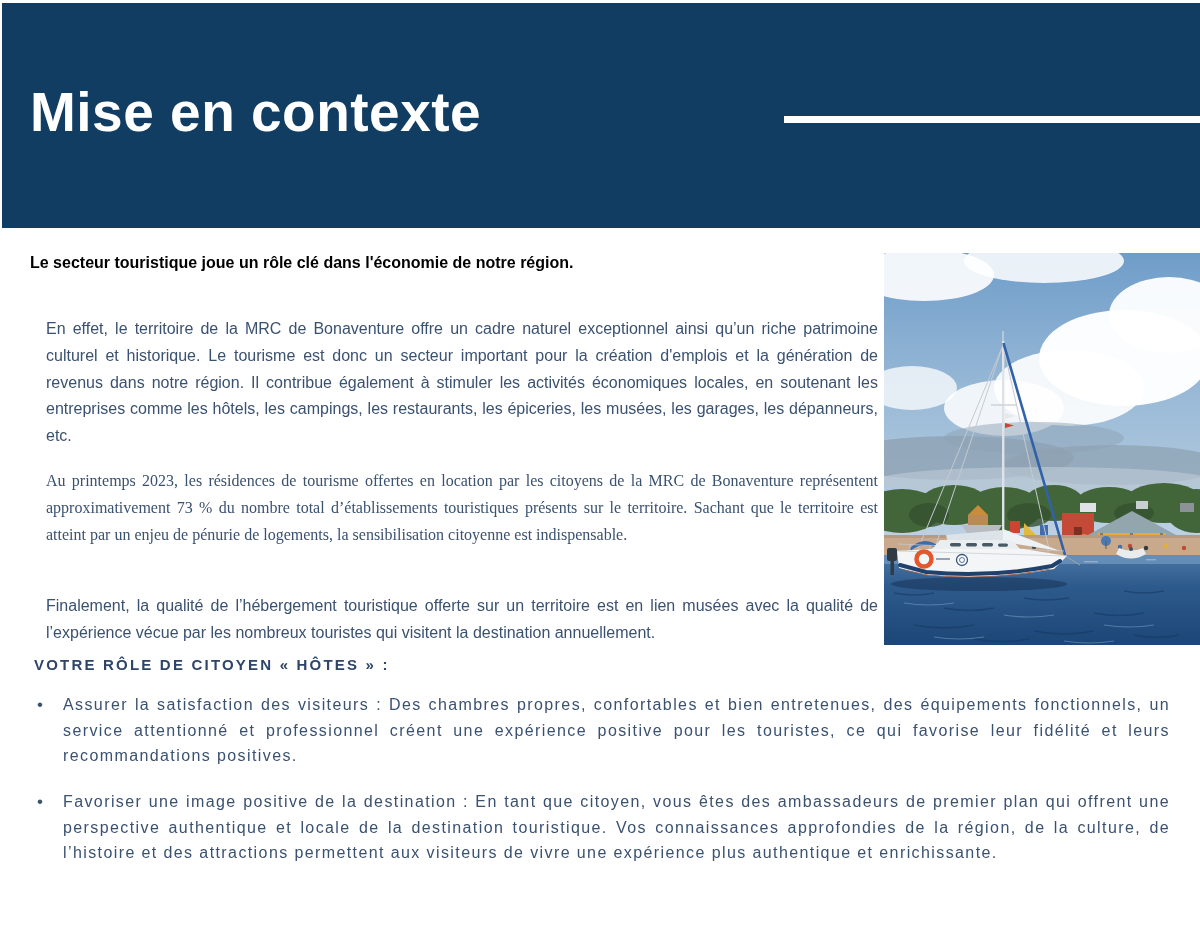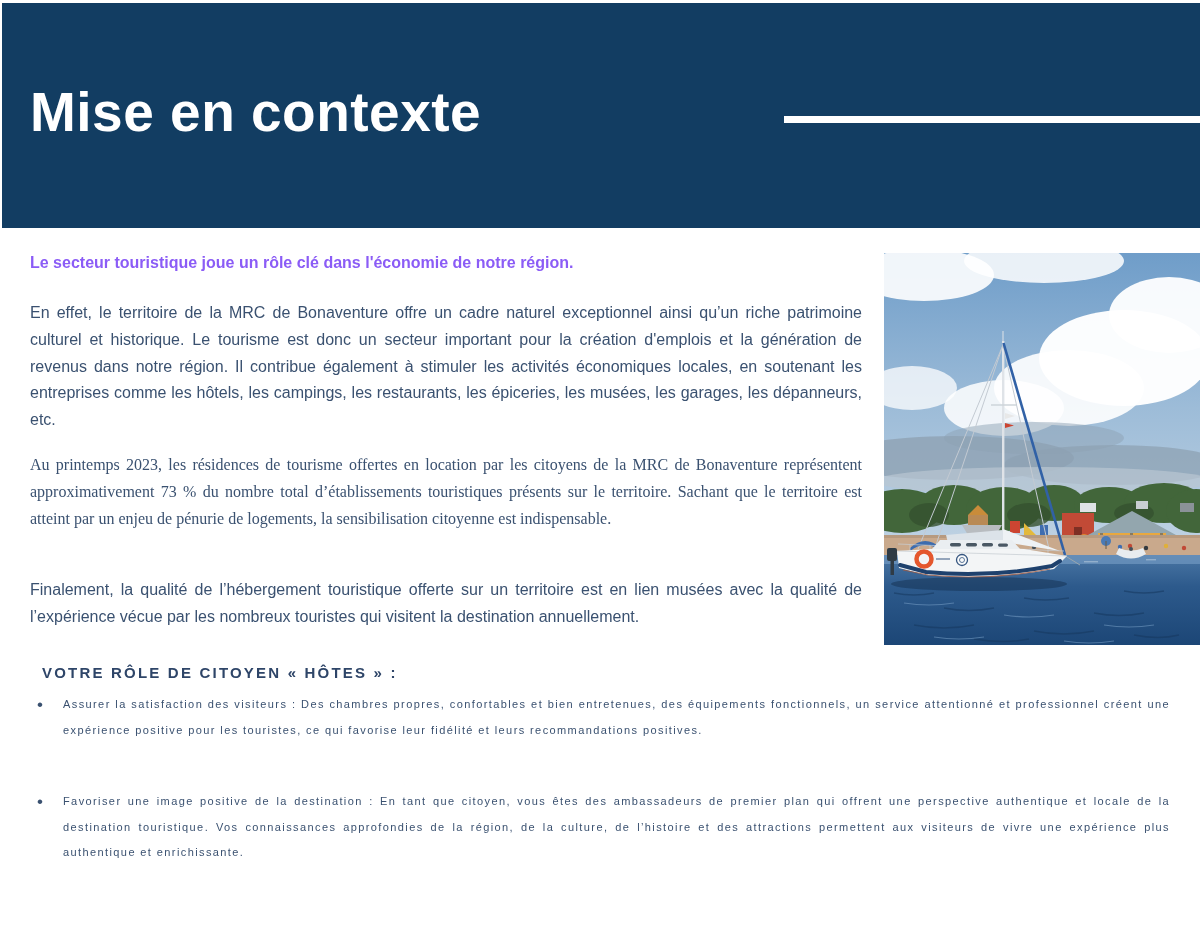--- a/index.html
+++ b/index.html
@@ -19,48 +19,48 @@
     letter-spacing:0.5px;
   }
   .accent-line {
     position:absolute; left:782px; right:0; top:113px; height:7px;
     background:#ffffff;
   }
 
   
   .intro {
     position:absolute; left:30px; top:252px; width:840px; margin:0;
-    font-size:16px; line-height:22px; font-weight:700; color:#8b5cf6;
+    font-size:16px; line-height:22px; font-weight:700; color:#000000;
   }
   .para {
-    position:absolute; left:30px; width:832px; margin:0;
+    position:absolute; left:30px; width:832px; margin:16px;
     font-size:16px; line-height:26.8px; color:#3a5170;
     text-align:justify;
   }
   .para.p1 { top:300px; }
   .para.p2 { top:452px;font-family:Liberation Serif, serif; }
   .para.p3 { top:577px; }
 
   .section-heading {
-    position:absolute; left:30px; top:652px; margin:12px;
+    position:absolute; left:30px; top:652px; margin:4px;
     font-size:15px; font-weight:700; letter-spacing:2.2px; color:#2e4568;
   }
 
   .bullet {
     position:absolute; left:30px; width:1140px; display:flex; align-items:flex-start;
   }
   .bullet.b1 { top:692px; }
   .bullet.b2 { top:789px; }
   .bullet .marker {
     flex:0 0 14px; margin-left:7px; margin-right:12px;
     font-size:17px; line-height:25.7px; color:#3a5170;
   }
   .bullet .bullet-text {
     flex:1; margin:0;
-    font-size:11px; line-height:25.7px; letter-spacing:1.4px;
+    font-size:16px; line-height:25.7px; letter-spacing:1.4px;
     color:#3a5170; text-align:justify;
   }
 
   
   .photo {
     position:absolute; left:884px; top:253px; width:316px; height:392px;
     margin:0; overflow:hidden;
   }
   .photo svg { display:block; width:316px; height:392px; }
 </style>

